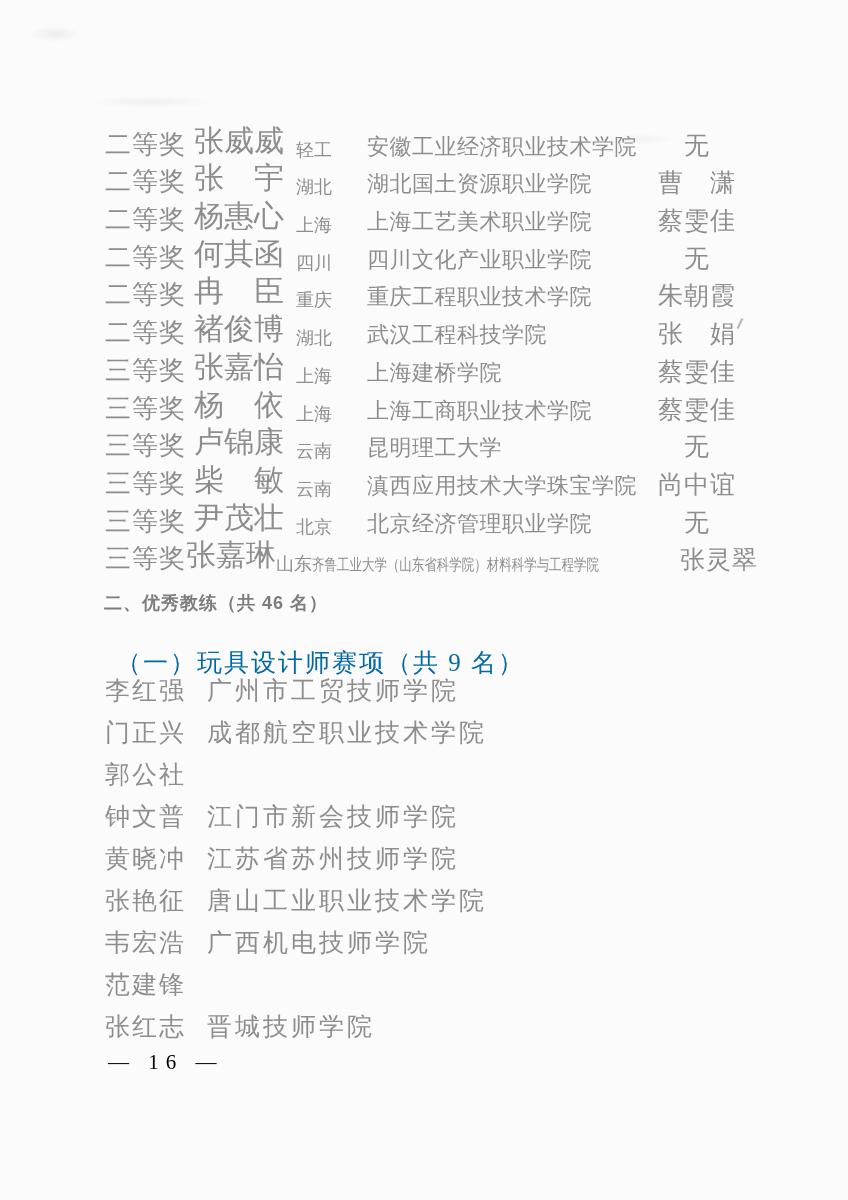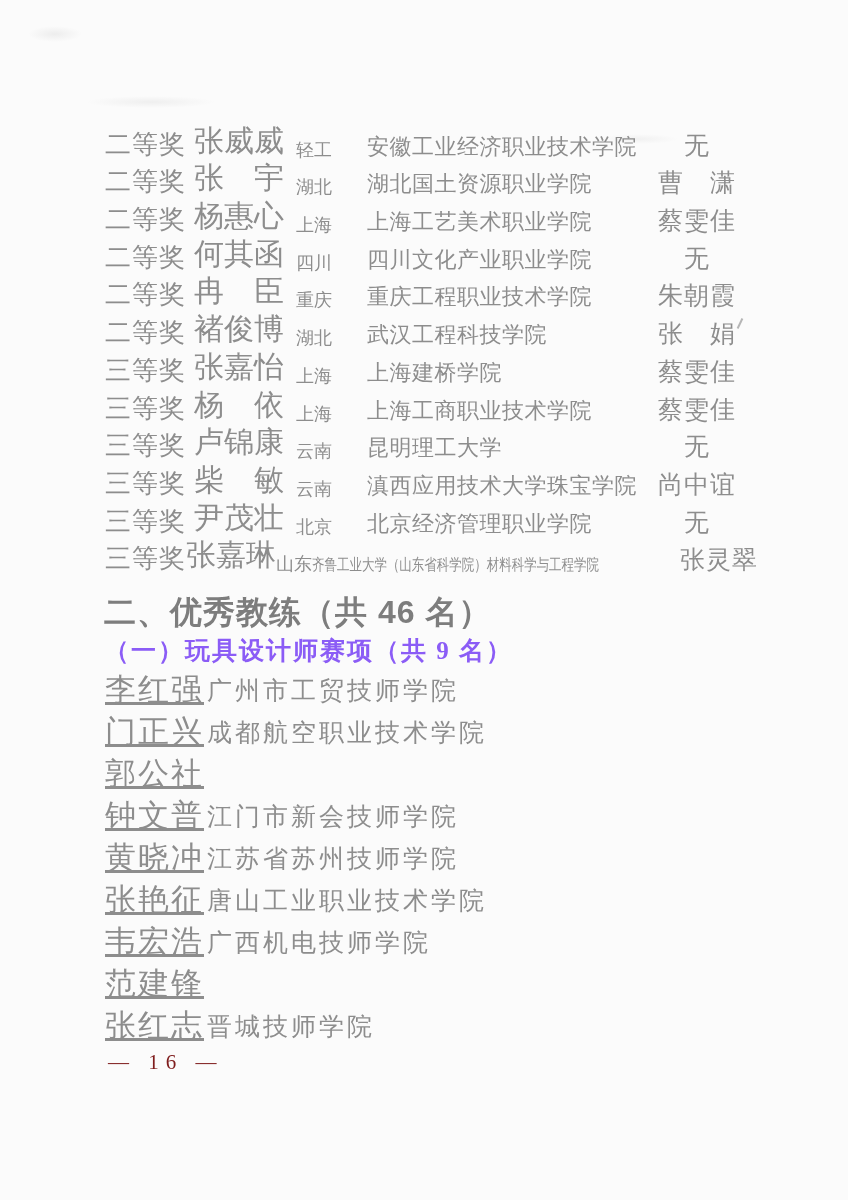--- a/index.html
+++ b/index.html
@@ -62,70 +62,69 @@
     transform-origin: left center;
   }
 
   
   .heading {
     position: absolute;
     left: 104px;
     top: 591px;
     margin: 0;
     font-family: "Liberation Sans", sans-serif;
-    font-size: 32px;
+    font-size: 18px;
     font-weight: 700;
     letter-spacing: 1px;
     color: #7d7d7d;
     white-space: nowrap;
   }
   .subheading {
     position: absolute;
     left: 104px;
     top: 634px;
-    margin: 0;
+    margin: 12px;
     font-size: 25px;
-    font-weight: 700;
+    font-weight: 400;
     letter-spacing: 2px;
-    color: #8b5cf6;
+    color: #0369a1;
     white-space: nowrap;
   }
 
   
   .coaches {
     position: absolute;
     left: 105px;
     top: 669px;
   }
   .coach-row {
     display: flex;
     align-items: center;
     height: 42px;
     white-space: nowrap;
   }
   .coach-name {
     width: 92px;
-    font-size: 31px;
+    font-size: 25px;
     letter-spacing: 2px;
-    text-decoration: underline;
   }
   .coach-school {
     margin-left: 10px;
     font-size: 25px;
     letter-spacing: 3px;
   }
 
   
   .page-number {
     position: absolute;
     left: 108px;
     top: 1050px;
     font-size: 21px;
     letter-spacing: 7px;
-    color: #7f1d1d;
+    color: #000000;
     white-space: nowrap;
   }
 </style>
 </head>
 <body>
 
 <div class="page">
 
   <div class="smudge smudge-1"></div>
   <div class="smudge smudge-2"></div>

